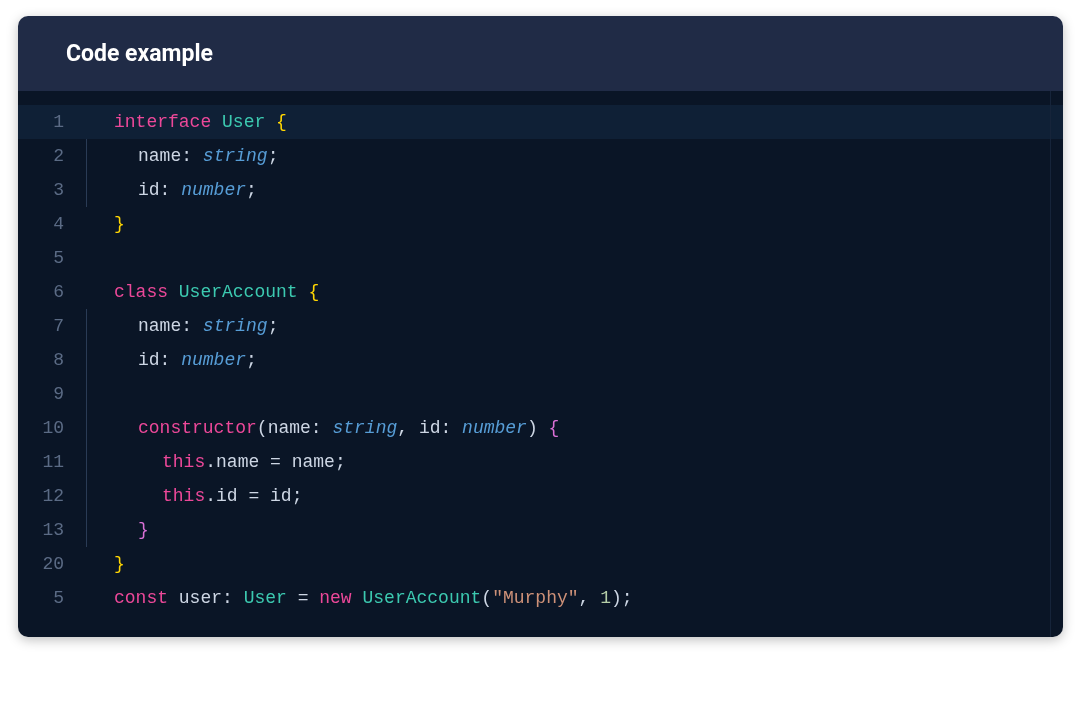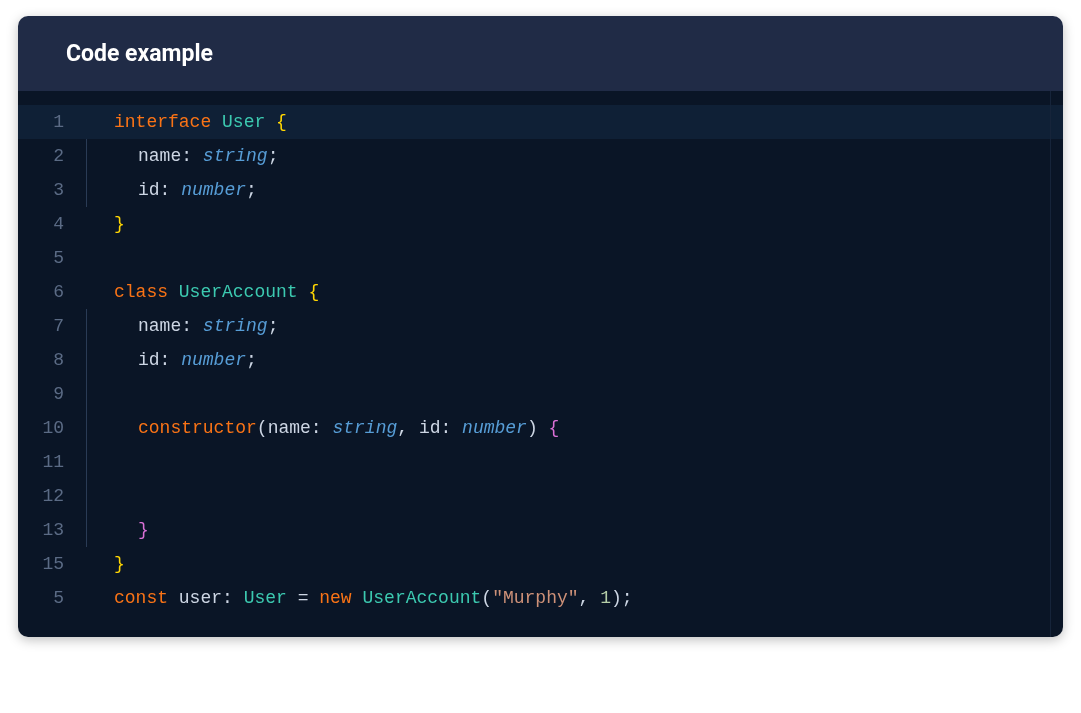--- a/index.html
+++ b/index.html
@@ -68,21 +68,21 @@
   .right-rail {
     position: absolute;
     top: 0;
     right: 12px;
     bottom: 0;
     width: 1px;
     background: #16243a;
   }
 
   
-  .tk-kw   { color: #f97316; }  
+  .tk-kw   { color: #ec4899; }  
   .tk-type { color: #3cc9b0; }  
   .tk-prim { color: #579dd6; font-style: italic; }  
   .tk-id   { color: #cdd6e4; }  
   .tk-pun  { color: #cdd6e4; }  
   .tk-brY  { color: #ffd602; }  
   .tk-brP  { color: #da70d6; }  
   .tk-str  { color: #ce9178; }  
   .tk-num  { color: #b5cea8; }  
   .indent  { display:inline-block; }
 </style>
@@ -141,32 +141,34 @@
         <div class="code"></div>
       </div>
       <div class="code-line">
         <div class="ln">10</div>
         <div class="gutter bar"></div>
         <div class="code"><span class="indent" style="width: 24px;"></span><span class="tk-kw">constructor</span><span class="tk-pun">(</span><span class="tk-id">name</span><span class="tk-pun">: </span><span class="tk-prim">string</span><span class="tk-pun">, </span><span class="tk-id">id</span><span class="tk-pun">: </span><span class="tk-prim">number</span><span class="tk-pun">) </span><span class="tk-brP">{</span></div>
       </div>
       <div class="code-line">
         <div class="ln">11</div>
         <div class="gutter bar"></div>
+        <div class="code"><span class="indent" style="width: 48px;"></span><span class="tk-kw">this</span><span class="tk-pun">.</span><span class="tk-id">name</span><span class="tk-pun"> = </span><span class="tk-id">name</span><span class="tk-pun">;</span></div>
       </div>
       <div class="code-line">
         <div class="ln">12</div>
         <div class="gutter bar"></div>
+        <div class="code"><span class="indent" style="width: 48px;"></span><span class="tk-kw">this</span><span class="tk-pun">.</span><span class="tk-id">id</span><span class="tk-pun"> = </span><span class="tk-id">id</span><span class="tk-pun">;</span></div>
       </div>
       <div class="code-line">
         <div class="ln">13</div>
         <div class="gutter bar"></div>
         <div class="code"><span class="indent" style="width: 24px;"></span><span class="tk-brP">}</span></div>
       </div>
       <div class="code-line">
-        <div class="ln">15</div>
+        <div class="ln">20</div>
         <div class="gutter"></div>
         <div class="code"><span class="tk-brY">}</span></div>
       </div>
       <div class="code-line">
         <div class="ln">5</div>
         <div class="gutter"></div>
         <div class="code"><span class="tk-kw">const </span><span class="tk-id">user</span><span class="tk-pun">: </span><span class="tk-type">User</span><span class="tk-pun"> = </span><span class="tk-kw">new </span><span class="tk-type">UserAccount</span><span class="tk-pun">(</span><span class="tk-str">"Murphy"</span><span class="tk-pun">, </span><span class="tk-num">1</span><span class="tk-pun">);</span></div>
       </div>
     </div>
 </div>

